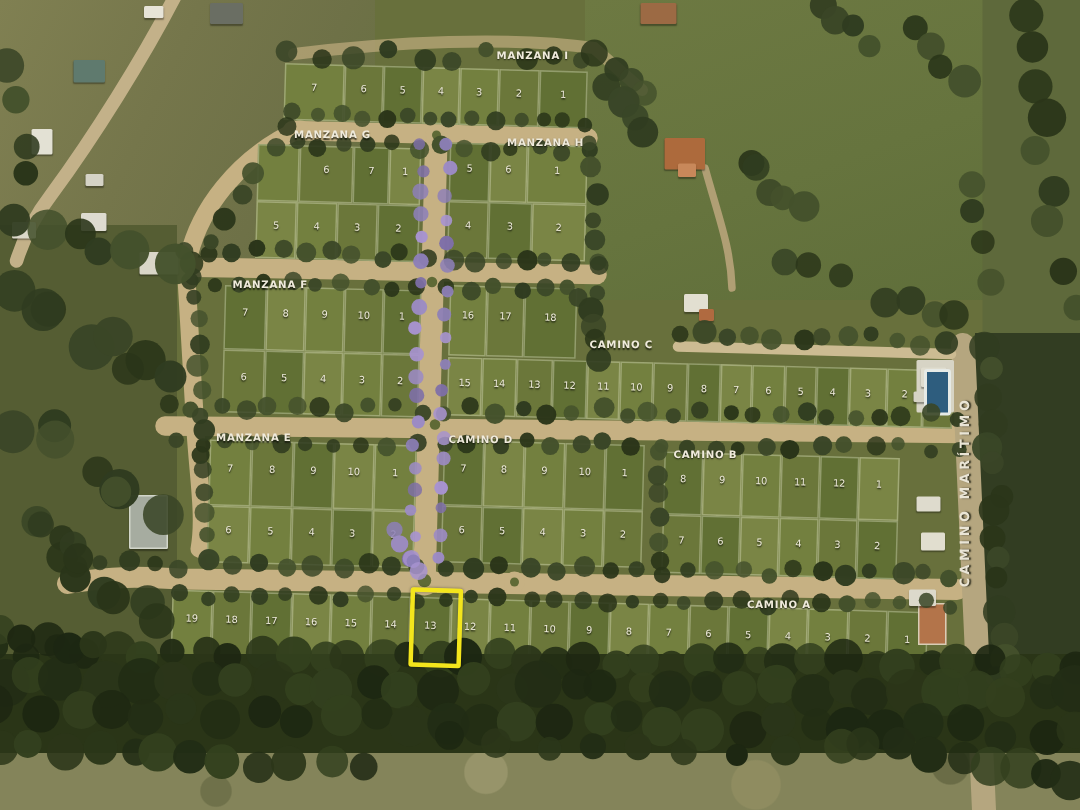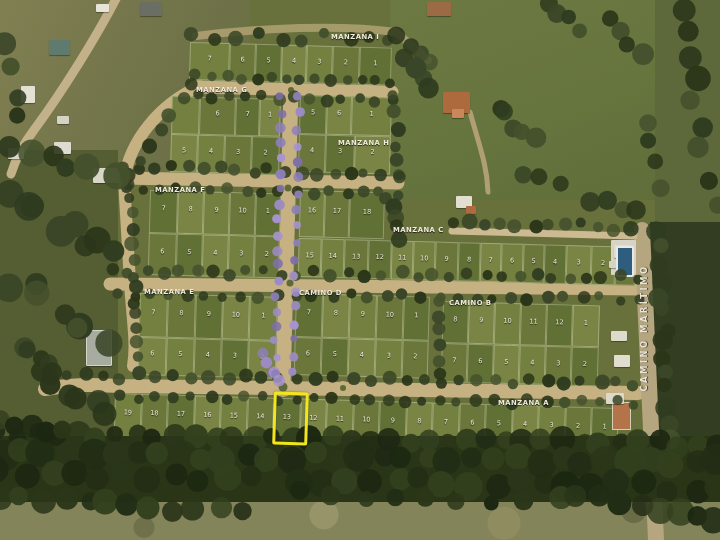--- a/index.html
+++ b/index.html
@@ -923,28 +923,28 @@
       <circle cx="491.3" cy="503.3" r="7.3" fill="#1d2712" fill-opacity="1.00"></circle>
       <circle cx="523.6" cy="500.4" r="9.9" fill="#2b3619" fill-opacity="0.98"></circle>
       <circle cx="-0.1" cy="419.8" r="9.8" fill="#33401e" fill-opacity="0.86"></circle>
       <circle cx="14.2" cy="425.8" r="9.4" fill="#1d2712" fill-opacity="0.95"></circle>
       <circle cx="32.1" cy="426.1" r="11.3" fill="#1d2712" fill-opacity="0.85"></circle>
       <circle cx="46.0" cy="432.1" r="10.5" fill="#1d2712" fill-opacity="0.98"></circle>
       <circle cx="62.1" cy="429.7" r="9.1" fill="#2b3619" fill-opacity="0.96"></circle>
     </svg>
 
   <div id="labels">
-      <div class="blabel" style="left: 498px; top: 399px;">MANZANA A</div>
+      <div class="blabel" style="left: 498px; top: 399px;">CAMINO A</div>
       <div class="blabel" style="left: 449px; top: 299px;">CAMINO B</div>
-      <div class="blabel" style="left: 393px; top: 226px;">MANZANA C</div>
+      <div class="blabel" style="left: 393px; top: 226px;">CAMINO C</div>
       <div class="blabel" style="left: 299px; top: 289px;">CAMINO D</div>
       <div class="blabel" style="left: 144px; top: 288px;">MANZANA E</div>
       <div class="blabel" style="left: 155px; top: 186px;">MANZANA F</div>
       <div class="blabel" style="left: 196px; top: 86px;">MANZANA G</div>
-      <div class="blabel" style="left: 338px; top: 91px; margin-top: 48px;">MANZANA H</div>
+      <div class="blabel" style="left: 338px; top: 91px;">MANZANA H</div>
       <div class="blabel" style="left: 331px; top: 33px;">MANZANA I</div>
     </div>
 
   <div class="court-tennis bld"></div>
   <div class="pool-deck"></div>
   <div class="pool"></div>
   <div class="court-orange"></div>
 
   <div class="roadlabel">CAMINO MARÍTIMO</div>
 

